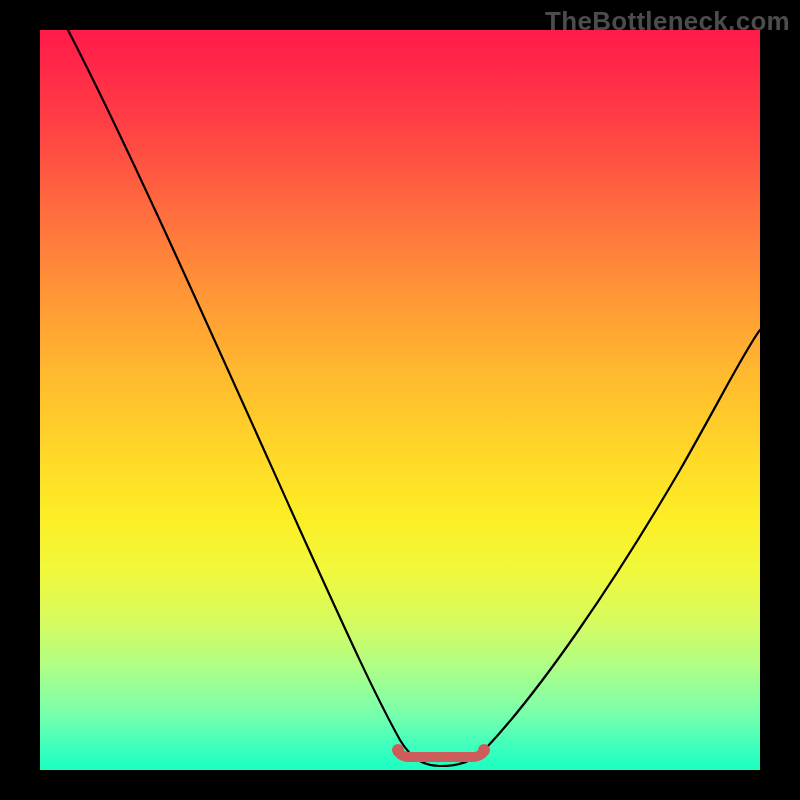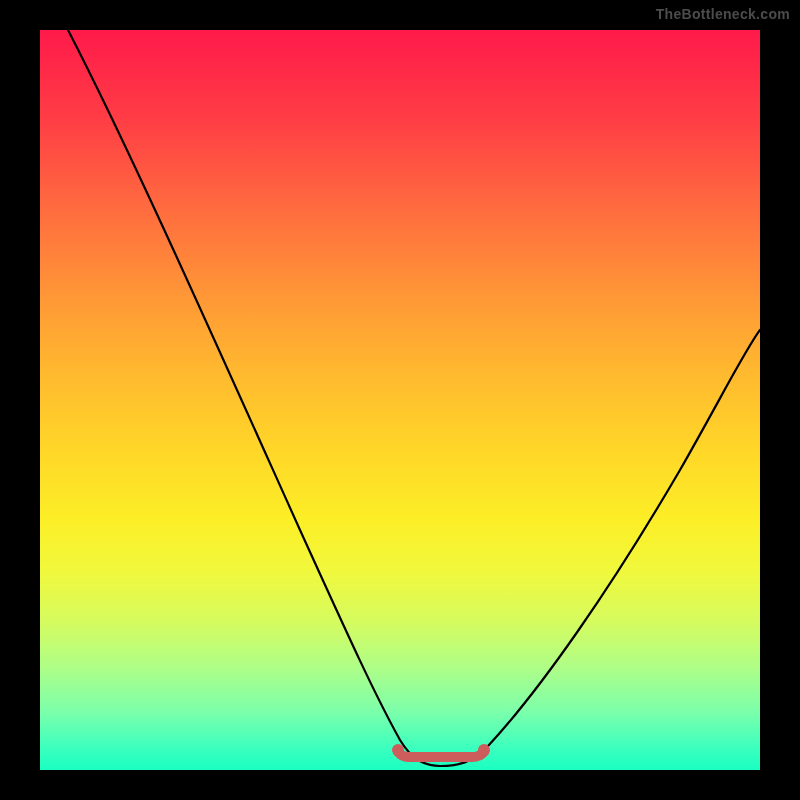--- a/index.html
+++ b/index.html
@@ -20,21 +20,21 @@
     #D5FB5F 80%,
     #AFFE86 86%,
     #7DFFAA 92%,
     #3CFFBE 97%,
     #1AFFC2 100%);
 }
 svg.curve { position: absolute; inset: 0; width: 100%; height: 100%; }
 .watermark {
   position: absolute; top: 6px; right: 10px;
   font-family: Arial, Helvetica, sans-serif;
-  font-size: 14px; font-weight: 700; color: #4c4c4c;
+  font-size: 26px; font-weight: 700; color: #4c4c4c;
   letter-spacing: 0.3px;
 }
 </style>
 </head>
 <body>
 
 <div class="chart-box">
   <div class="plotwrap">
     <div class="gradient-bg"></div>
     <svg class="curve" viewBox="0 0 720 740" preserveAspectRatio="none">

